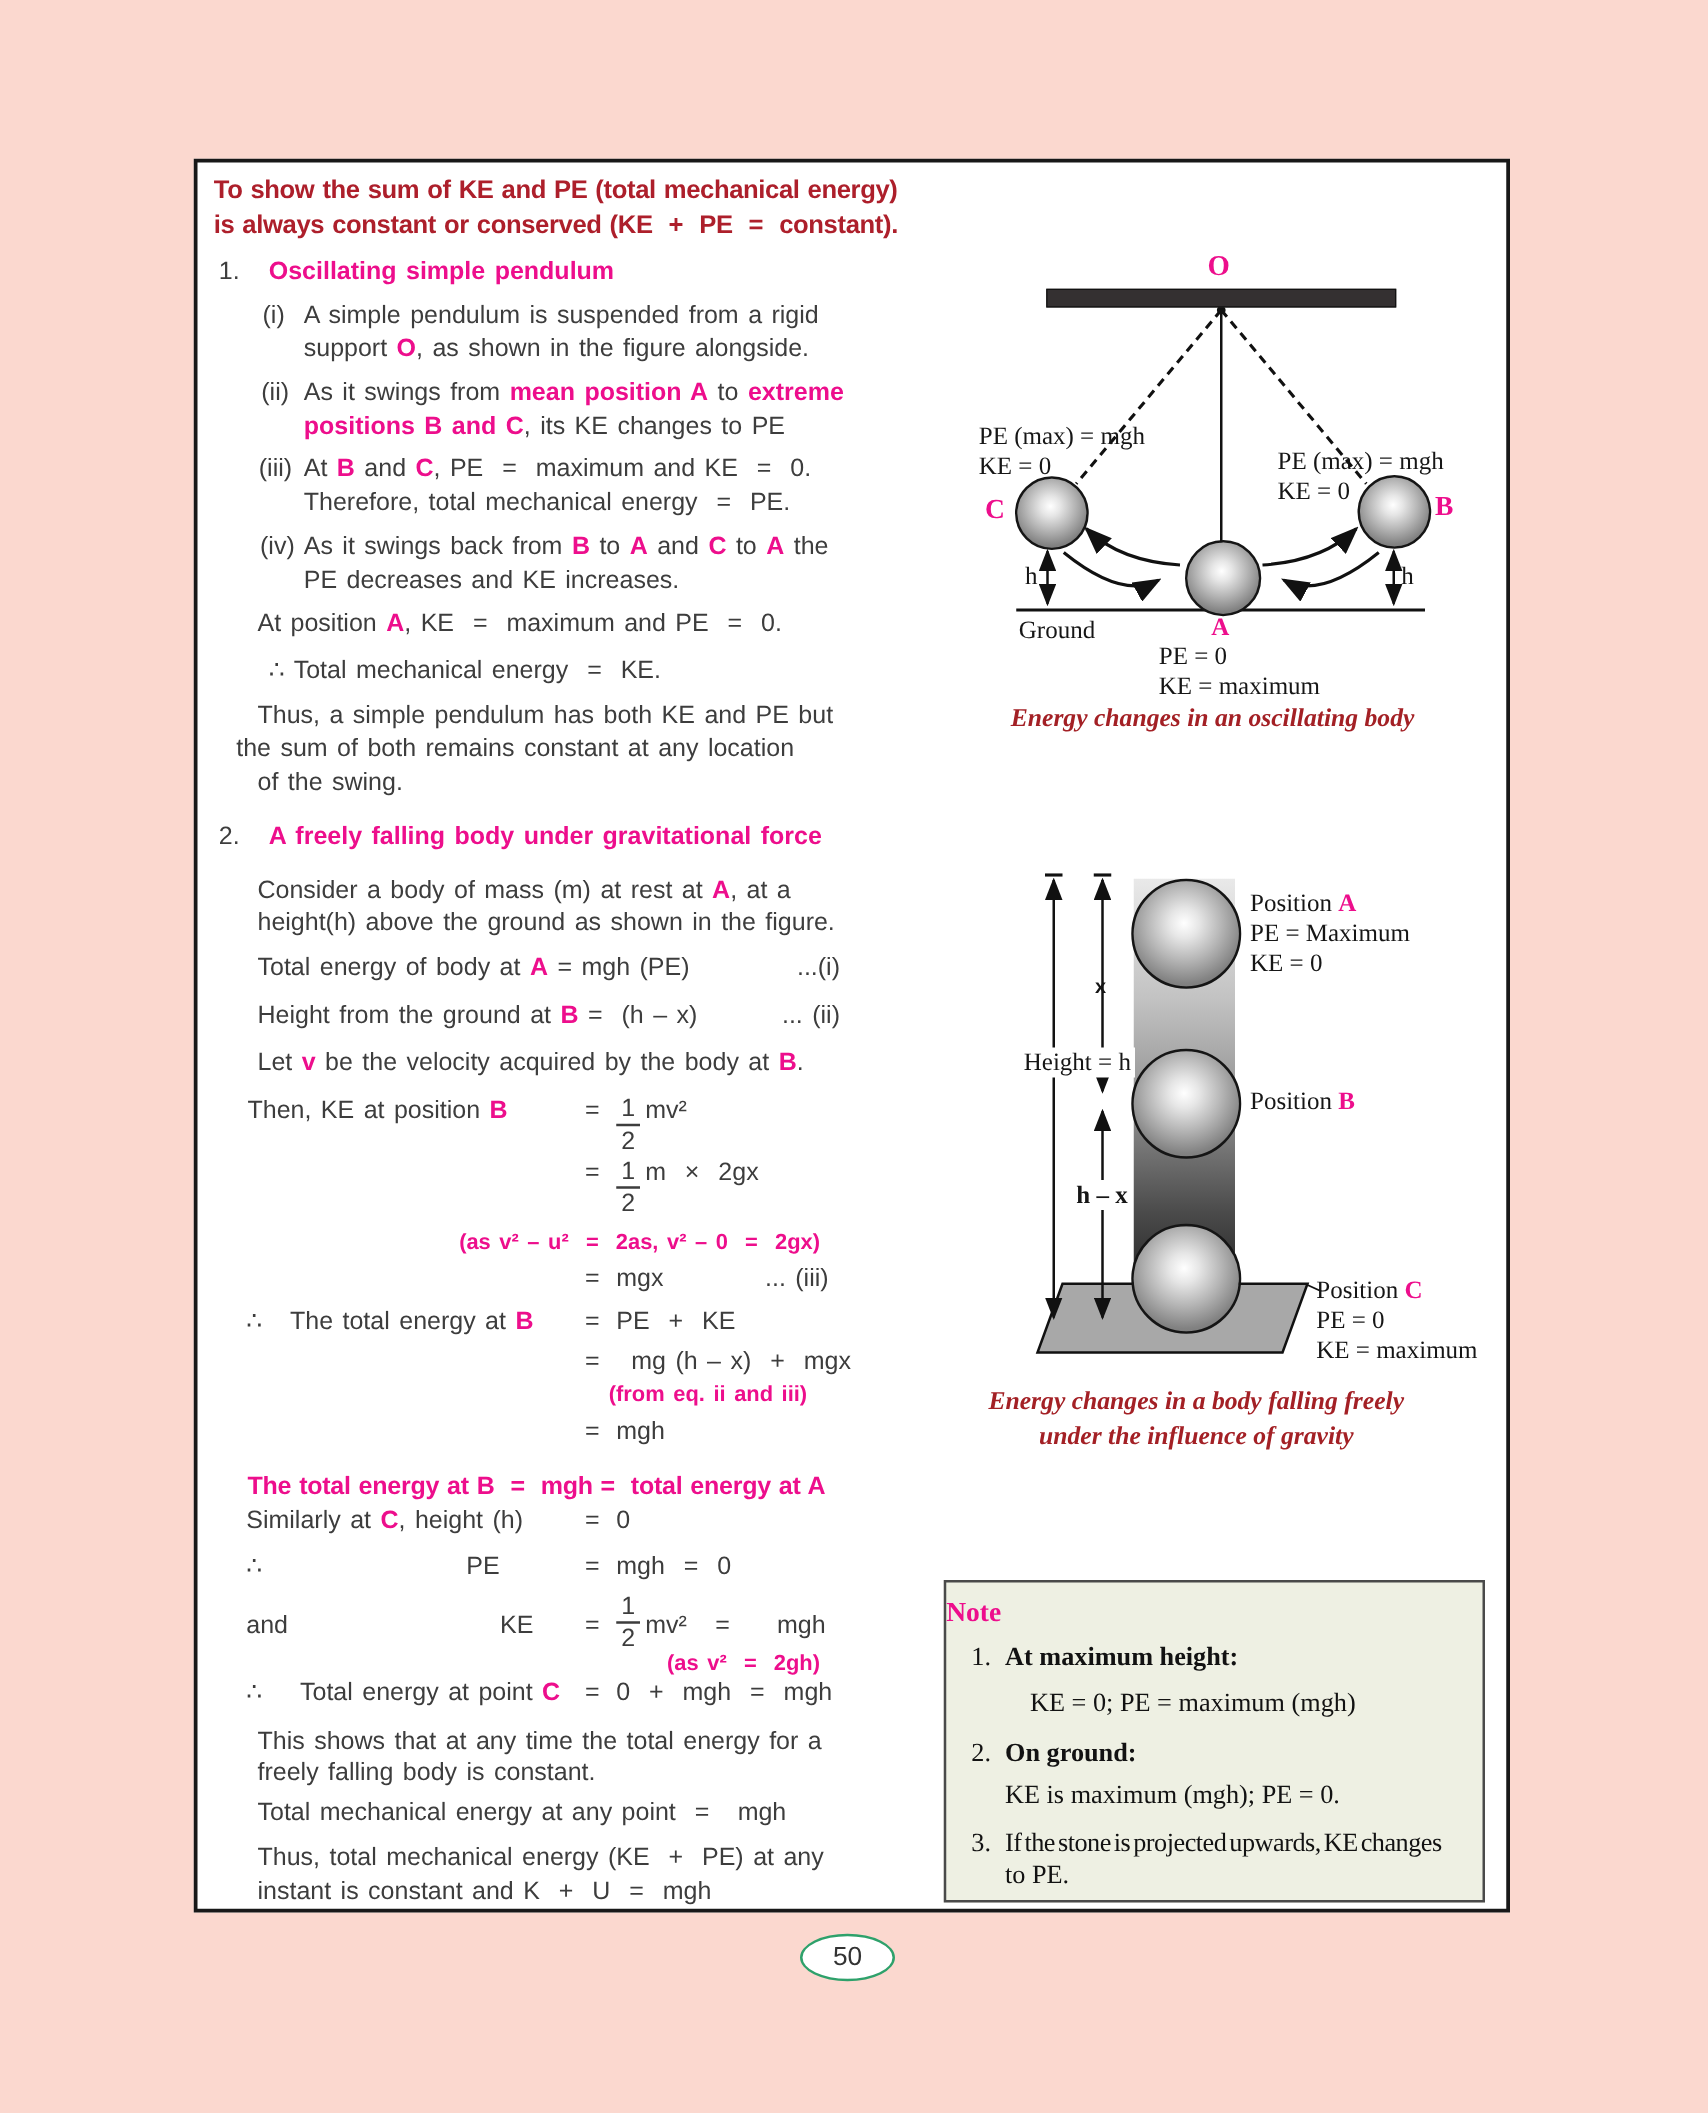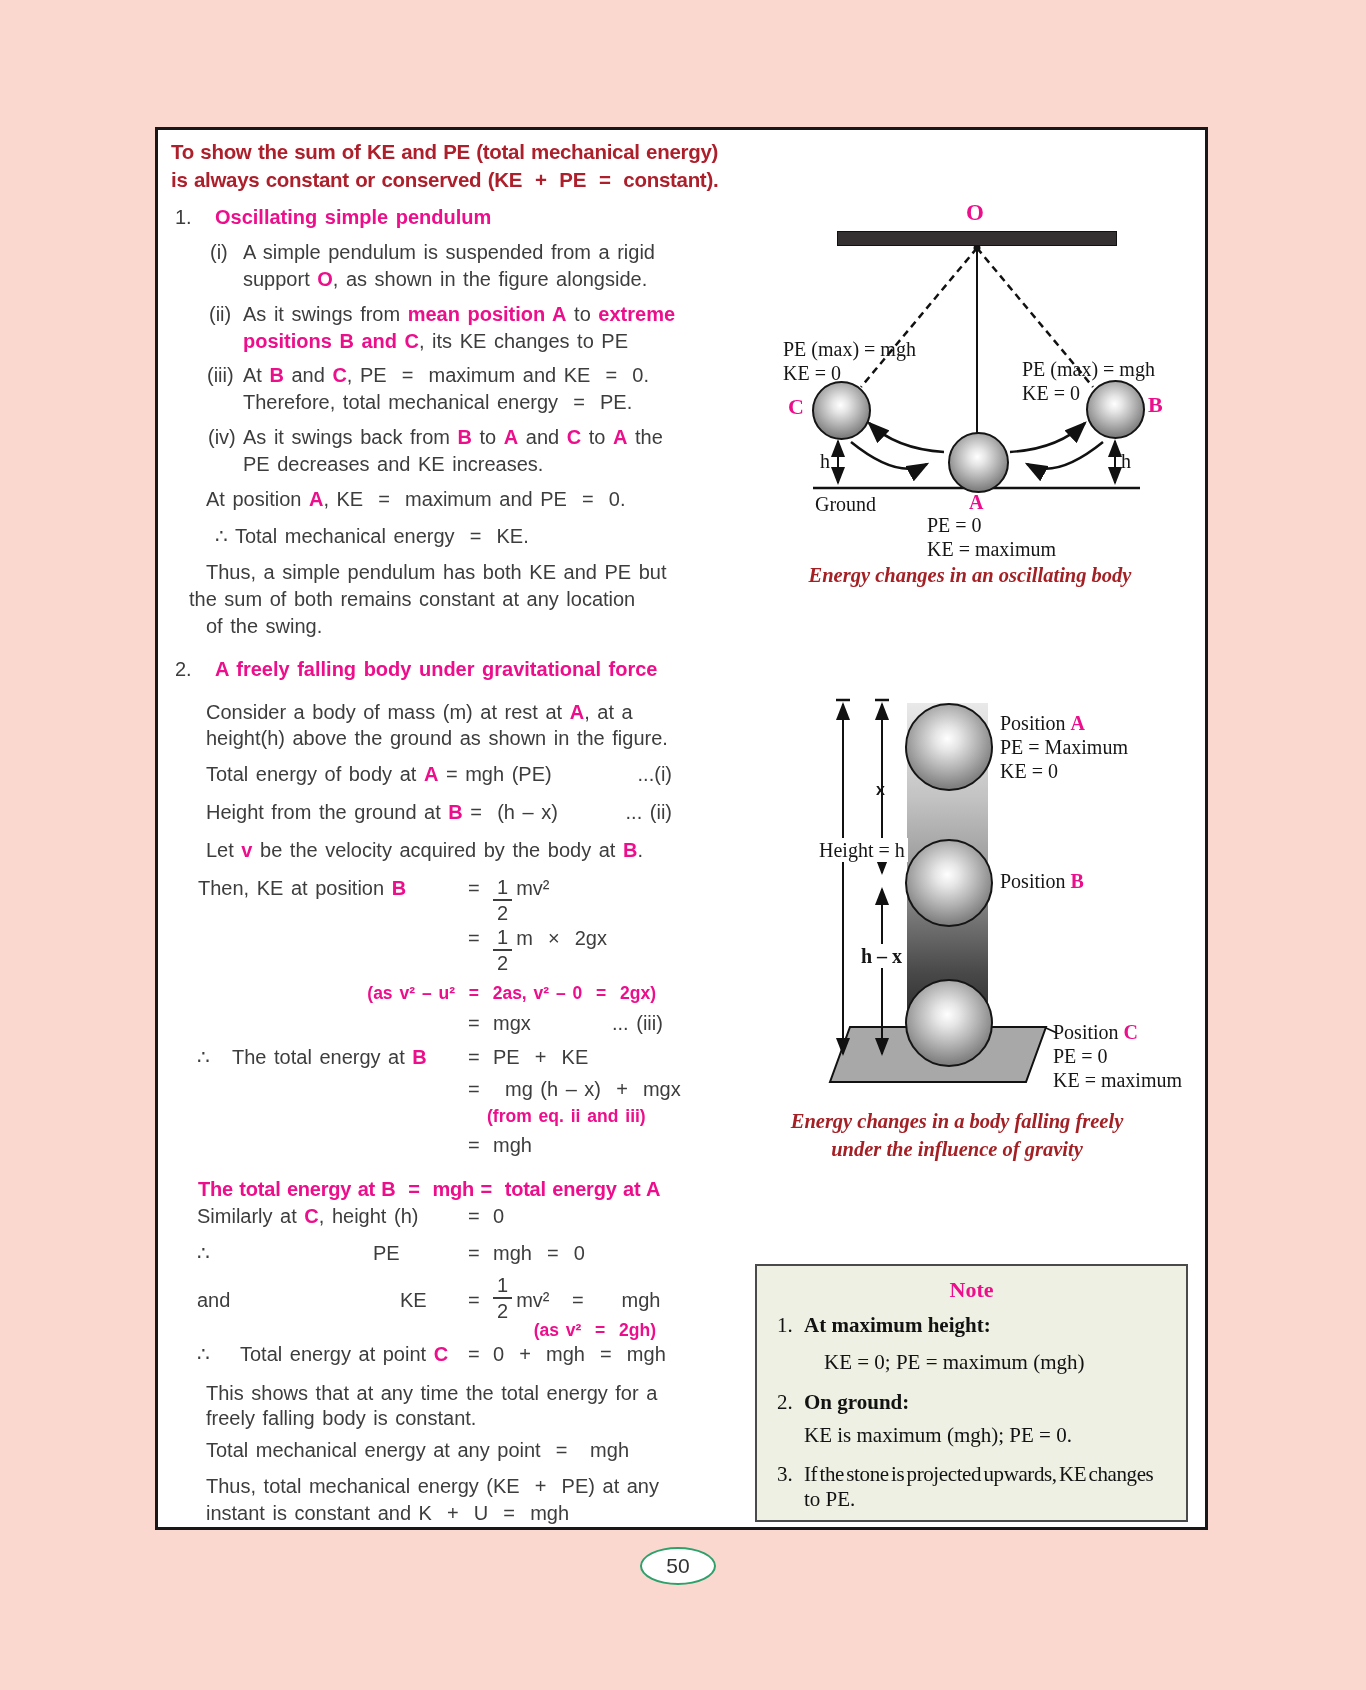--- a/index.html
+++ b/index.html
@@ -29,21 +29,21 @@
   .whbg{background:#ffffff;padding:0 3px;}
   .xlab{position:absolute;font:bold 16px/18px "Liberation Sans",sans-serif;color:#161616;}
   
   .ball{position:absolute;border-radius:50%;border:2px solid #151515;background:radial-gradient(circle at 48% 40%, #ffffff 0%, #e6e6e6 18%, #b5b5b5 45%, #828282 72%, #696969 100%);}
   .bar{position:absolute;left:837px;top:231px;width:280px;height:15px;background:#343031;border:1px solid #111;box-sizing:border-box;}
   .col{position:absolute;left:907px;top:703px;width:81px;height:315px;background:linear-gradient(180deg,#e9e9e9 0%,#c3c3c3 30%,#909090 58%,#4a4a4a 85%,#2d2d2d 100%);}
   
   .notebox{position:absolute;left:755px;top:1264px;width:433px;height:258px;background:#eef0e3;border:2px solid #4a4a4a;box-sizing:border-box;}
   .nt{position:absolute;font:21px/25px "Liberation Serif",serif;color:#121212;white-space:pre;}
   .ntb{font-weight:bold;}
-  .ntitle{position:absolute;left:0;top:12px;width:100%;text-align:center;font:bold 22px/24px "Liberation Serif",serif;color:#ed0e8c;}
+  .ntitle{position:absolute;left:0;top:12px;width:100%;text-align:left;font:bold 22px/24px "Liberation Serif",serif;color:#ed0e8c;}
   .squeeze{letter-spacing:-0.4px;word-spacing:-2.5px;}
   
   .oval{position:absolute;left:640px;top:1547px;width:76px;height:38px;border:2px solid #2ea16b;border-radius:50%;background:#fff;display:flex;align-items:center;justify-content:center;font:21px "Liberation Sans",sans-serif;color:#333;box-sizing:border-box;}
 </style>
 </head>
 <body>
 
 <div class="page-box"></div>
 
 <div class="l" style="top:139px;left:171px;word-spacing:1px;"><span class="dr">To show the sum of KE and PE (total mechanical energy)</span></div>

